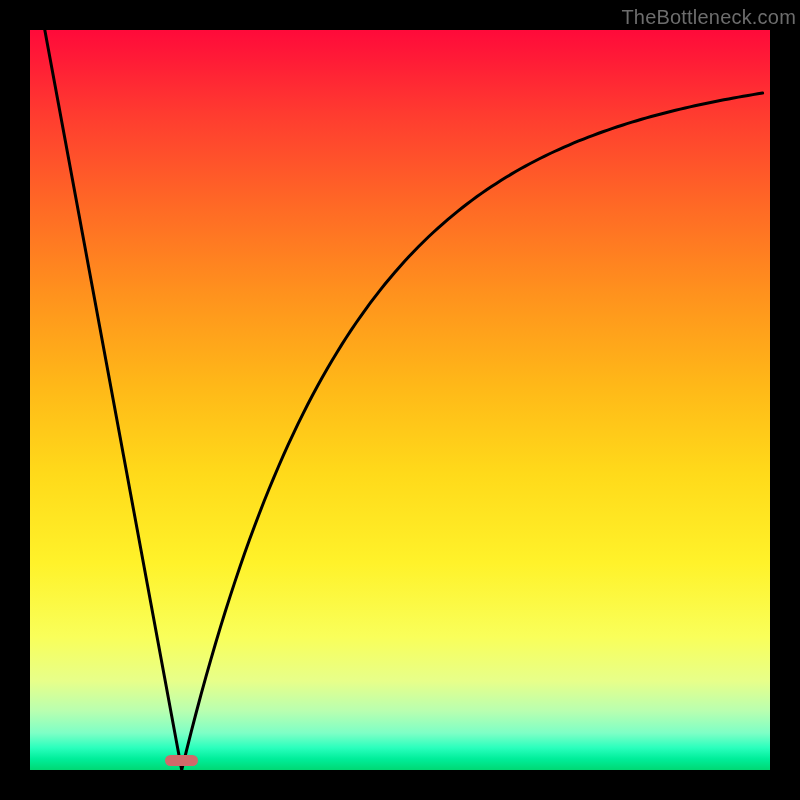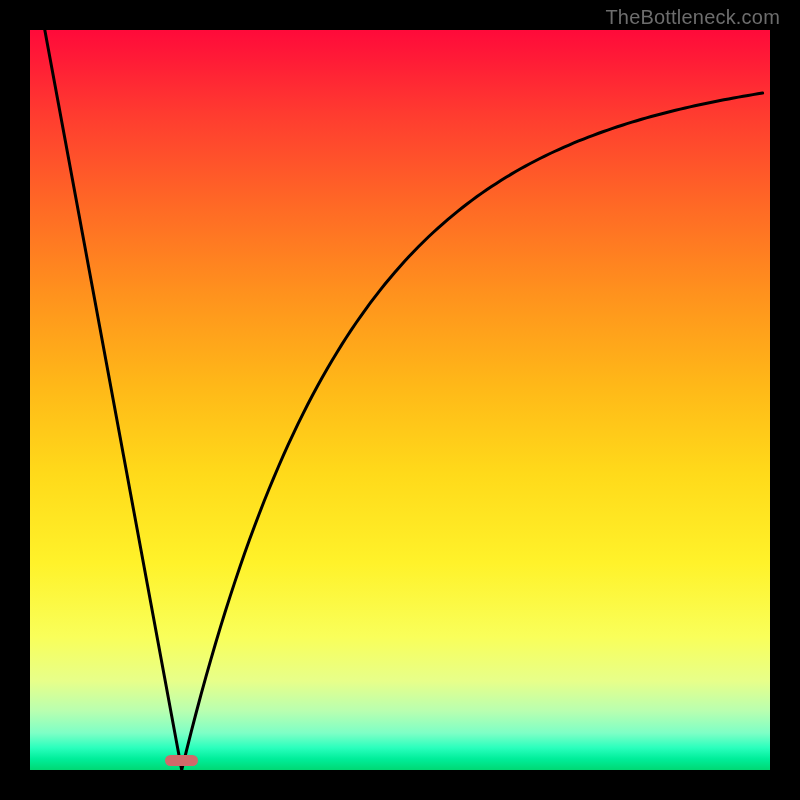--- a/index.html
+++ b/index.html
@@ -36,21 +36,21 @@
       #b9ffb0 92%,
       #7effc6 95%,
       #2affbd 97%,
       #00ee9a 98.5%,
       #00d873 100%
     );
   }
   .watermark {
     position: absolute;
     top: 6px;
-    right: 20px;
+    right: 4px;
     color: #6d6d6d;
     font-size: 20px;
     font-weight: 500;
     letter-spacing: 0.2px;
     user-select: none;
   }
   .curve-svg {
     position: absolute;
     left: 0;
     top: 0;

